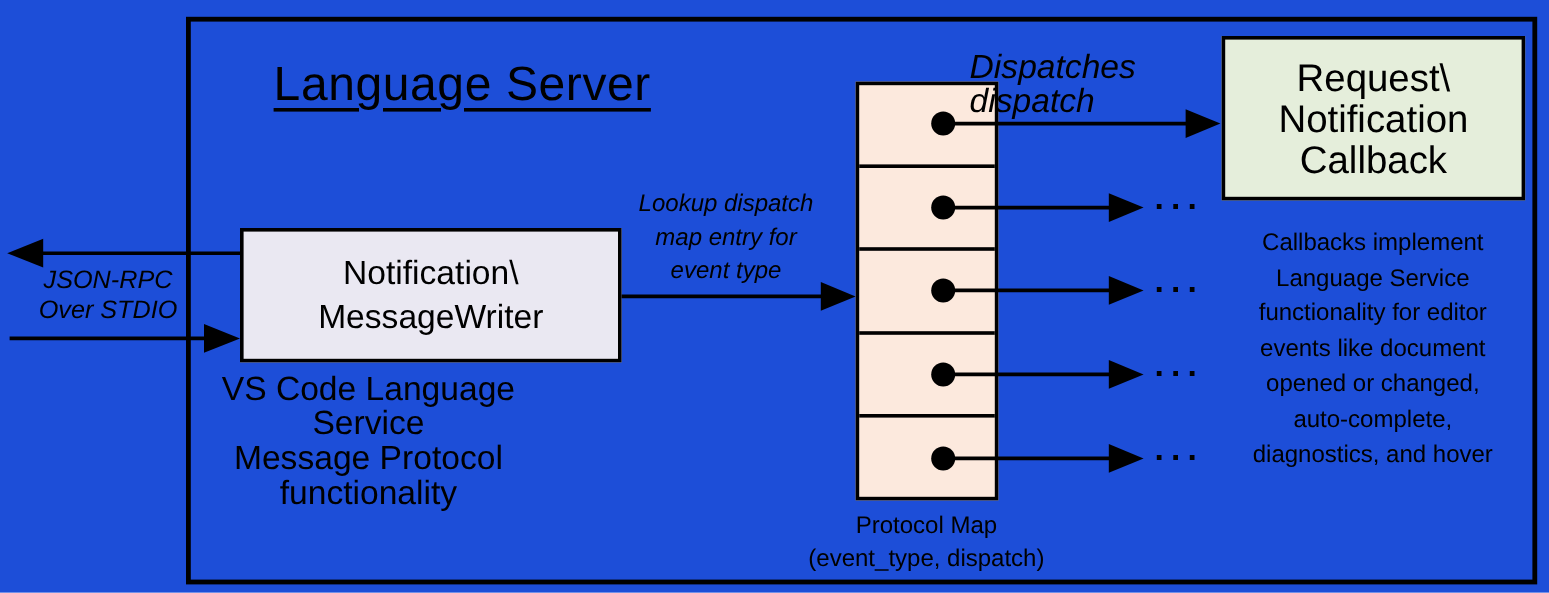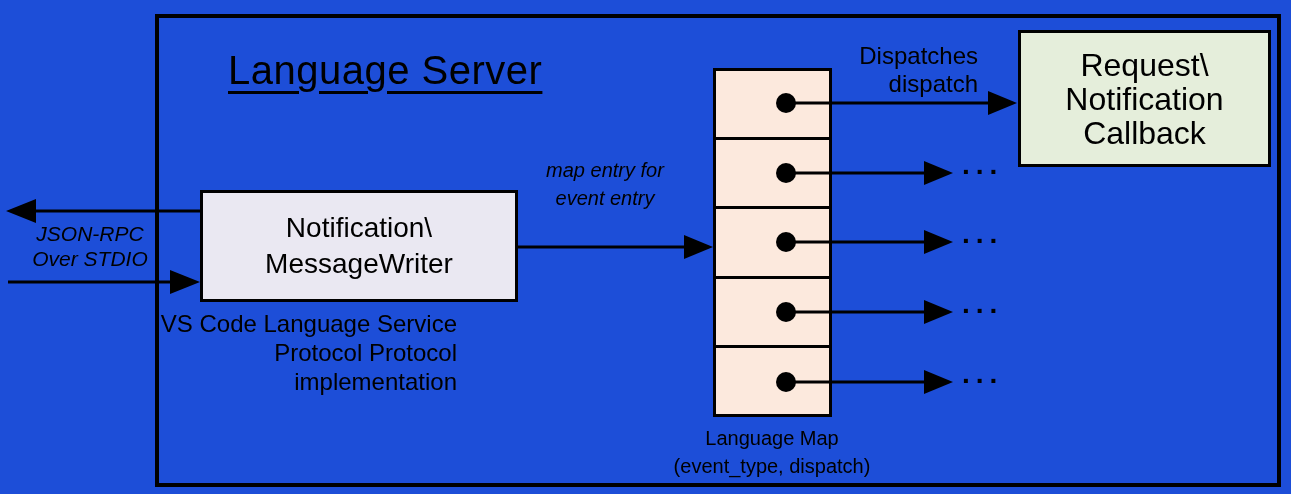--- a/index.html
+++ b/index.html
@@ -43,22 +43,22 @@
     display: flex; flex-direction: column;
     align-items: center; justify-content: center;
     font-size: 28px;
     line-height: 36px;
     text-align: center;
   }
 
   .message-caption {
     left: 157px; top: 309px;
     width: 300px;
-    text-align: right;
-    font-size: 24px;
+    text-align: center;
+    font-size: 28px;
     line-height: 29px;
   }
 
   .stdio-label {
     left: 15px; top: 221px;
     width: 150px;
     text-align: center;
     font-style: italic;
     font-size: 21px;
     line-height: 25px;
@@ -87,22 +87,23 @@
     left: 647px; top: 424px;
     width: 250px;
     text-align: center;
     font-size: 20px;
     line-height: 28px;
   }
 
   .dispatches-label {
     left: 808px; top: 42px;
     width: 170px;
-    text-align: right;
-    font-size: 24px;
+    text-align: left;
+    font-style: italic;
+    font-size: 28px;
     line-height: 28px;
   }
 
   .callback-box {
     left: 1018px; top: 30px;
     width: 253px; height: 137px;
     background: #e5eedb;
     border: 3px solid #000;
     display: flex; flex-direction: column;
     align-items: center; justify-content: center;
@@ -151,51 +152,61 @@
     <div>JSON-RPC</div>
     <div>Over STDIO</div>
   </div>
 
   <div class="abs message-box">
     <div>Notification\</div>
     <div>MessageWriter</div>
   </div>
   <div class="abs message-caption">
     <div>VS Code Language Service</div>
-    <div>Protocol Protocol implementation</div>
+    <div>Message Protocol functionality</div>
   </div>
 
   <div class="abs lookup-label">
+    <div>Lookup dispatch</div>
     <div>map entry for</div>
-    <div>event entry</div>
+    <div>event type</div>
   </div>
 
   <div class="abs dispatch-map">
     <div class="dispatch-cell"></div>
     <div class="dispatch-cell"></div>
     <div class="dispatch-cell"></div>
     <div class="dispatch-cell"></div>
     <div class="dispatch-cell"></div>
   </div>
   <div class="abs dispatch-caption">
-    <div>Language Map</div>
+    <div>Protocol Map</div>
     <div>(event_type, dispatch)</div>
   </div>
 
   <div class="abs dispatches-label">
     <div>Dispatches</div>
     <div>dispatch</div>
   </div>
 
   <div class="abs callback-box">
     <div>Request\</div>
     <div>Notification</div>
     <div>Callback</div>
   </div>
 
+  <div class="abs callbacks-note">
+    <div>Callbacks implement</div>
+    <div>Language Service</div>
+    <div>functionality for editor</div>
+    <div>events like document</div>
+    <div>opened or changed,</div>
+    <div>auto-complete,</div>
+    <div>diagnostics, and hover</div>
+  </div>
 
   <div class="abs ellipsis ellipsis-1">...</div>
   <div class="abs ellipsis ellipsis-2">...</div>
   <div class="abs ellipsis ellipsis-3">...</div>
   <div class="abs ellipsis ellipsis-4">...</div>
 
   <svg class="abs arrow-layer" width="1291" height="494" viewBox="0 0 1291 494" xmlns="http://www.w3.org/2000/svg">
 
     <g stroke="#000" fill="#000">
       <line x1="200" y1="211" x2="30" y2="211" stroke-width="3"></line>

